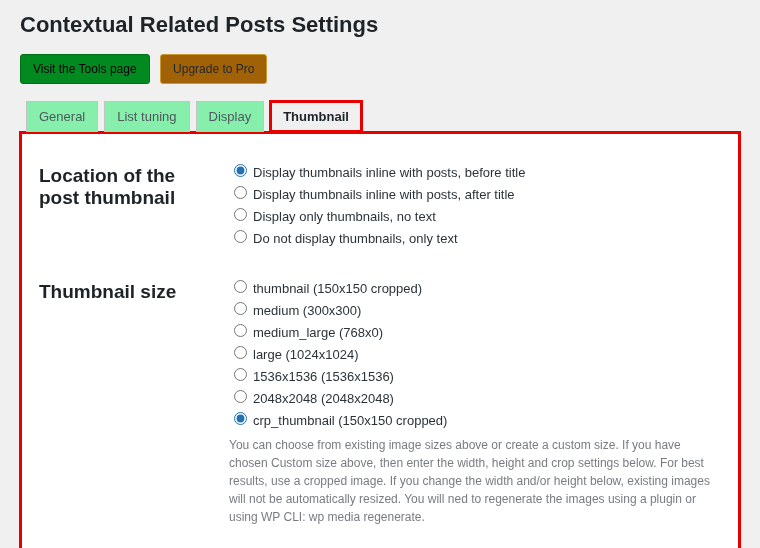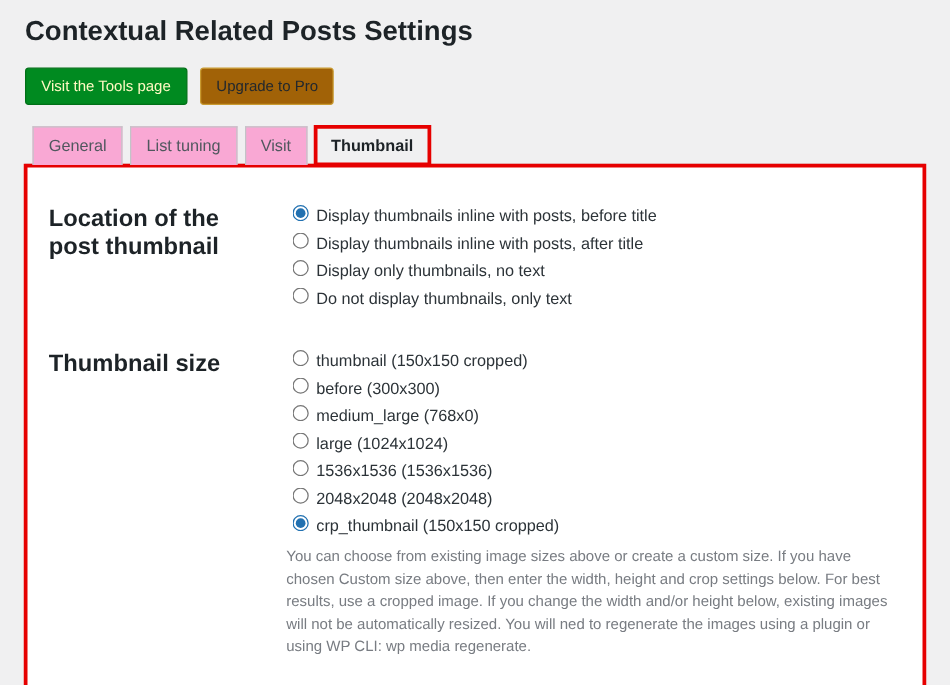--- a/index.html
+++ b/index.html
@@ -1,23 +1,23 @@
 <!DOCTYPE html>
 <html><head>
 <meta charset="utf-8">
 <style>
 html,body{margin:0;padding:0;font-family:-apple-system,Segoe UI,Arial,sans-serif;background:#f0f0f1;color:#3c434a}
 .wrap{padding:12px 20px}
 h1{font-size:22px;font-weight:700;margin:0 0 16px;color:#1d2327}
 .btns{margin-bottom:16px}
 .btn{display:inline-block;font-size:12px;padding:7px 12px;border-radius:3px;text-decoration:none;margin-right:6px;cursor:pointer}
-.btn-green{background:#008a20;color:#fef9c3;border:1px solid #007017}
+.btn-green{background:#008a20;color:#000000;border:1px solid #007017}
 .btn-orange{background:#a16207;color:#23282d;border:1px solid #c99a30}
 .tabs{border-bottom:1px solid #c3c4c7;display:flex;gap:6px;padding-left:6px}
-.tab{background:#f9a8d4;border:1px solid #c3c4c7;border-bottom:none;color:#50575e;font-size:13px;padding:7px 12px;cursor:pointer;position:relative;top:1px}
+.tab{background:#86efac;border:1px solid #c3c4c7;border-bottom:none;color:#50575e;font-size:13px;padding:7px 12px;cursor:pointer;position:relative;top:1px}
 .tab.active{background:#f0f0f1;border-bottom:1px solid #f0f0f1;color:#1d2327;font-weight:600}
 .hl{outline:3px solid #e60000;outline-offset:-2px}
 .panel{background:#fff;border:1px solid #c3c4c7;padding:14px 18px}
 .form-table{width:100%;border-collapse:collapse}
 .form-table th{width:180px;text-align:left;vertical-align:top;padding:18px 10px 18px 0;font-weight:600;font-size:19px;color:#1d2327}
 .form-table td{padding:14px 0;font-size:13px;vertical-align:top}
 label.opt{display:block;margin-bottom:3px;font-size:13px;color:#2c3338}
 input[type=radio],input[type=checkbox]{margin-right:6px;accent-color:#2271b1}
 .desc{color:#787c82;font-size:12px;line-height:1.5;margin-top:8px;max-width:560px}
 </style>
@@ -26,40 +26,40 @@
 
 <div class="wrap">
   <h1>Contextual Related Posts Settings</h1>
   <div class="btns">
     <a class="btn btn-green">Visit the Tools page</a>
     <a class="btn btn-orange">Upgrade to Pro</a>
   </div>
   <div class="tabs">
     <div class="tab">General</div>
     <div class="tab">List tuning</div>
-    <div class="tab">Visit</div>
+    <div class="tab">Display</div>
     <div class="tab active hl">Thumbnail</div>
   </div>
   <div class="panel hl">
     <table class="form-table">
       <tbody>
           <tr>
         <th>Location of the post thumbnail</th>
         <td>
           <label class="opt"><input type="radio" name="loc" checked="" style=""><span>Display thumbnails inline with posts, before title</span></label>
           <label class="opt"><input type="radio" name="loc" style=""><span>Display thumbnails inline with posts, after title</span></label>
           <label class="opt"><input type="radio" name="loc" style=""><span>Display only thumbnails, no text</span></label>
           <label class="opt"><input type="radio" name="loc" style=""><span>Do not display thumbnails, only text</span></label>
         </td>
       </tr>
       <tr>
         <th>Thumbnail size</th>
         <td>
           <label class="opt"><input type="radio" name="sz" style=""><span>thumbnail (150x150 cropped)</span></label>
-          <label class="opt"><input type="radio" name="sz" style=""><span>before (300x300)</span></label>
+          <label class="opt"><input type="radio" name="sz" style=""><span>medium (300x300)</span></label>
           <label class="opt"><input type="radio" name="sz" style=""><span>medium_large (768x0)</span></label>
           <label class="opt"><input type="radio" name="sz" style=""><span>large (1024x1024)</span></label>
           <label class="opt"><input type="radio" name="sz" style=""><span>1536x1536 (1536x1536)</span></label>
           <label class="opt"><input type="radio" name="sz" style=""><span>2048x2048 (2048x2048)</span></label>
           <label class="opt"><input type="radio" name="sz" checked="" style=""><span>crp_thumbnail (150x150 cropped)</span></label>
           <div class="desc">You can choose from existing image sizes above or create a custom size. If you have chosen Custom size above, then enter the width, height and crop settings below. For best results, use a cropped image. If you change the width and/or height below, existing images will not be automatically resized. You will ned to regenerate the images using a plugin or using WP CLI: wp media regenerate.</div>
         </td>
       </tr>
       <tr>
         <th>Thumbnail width</th>

